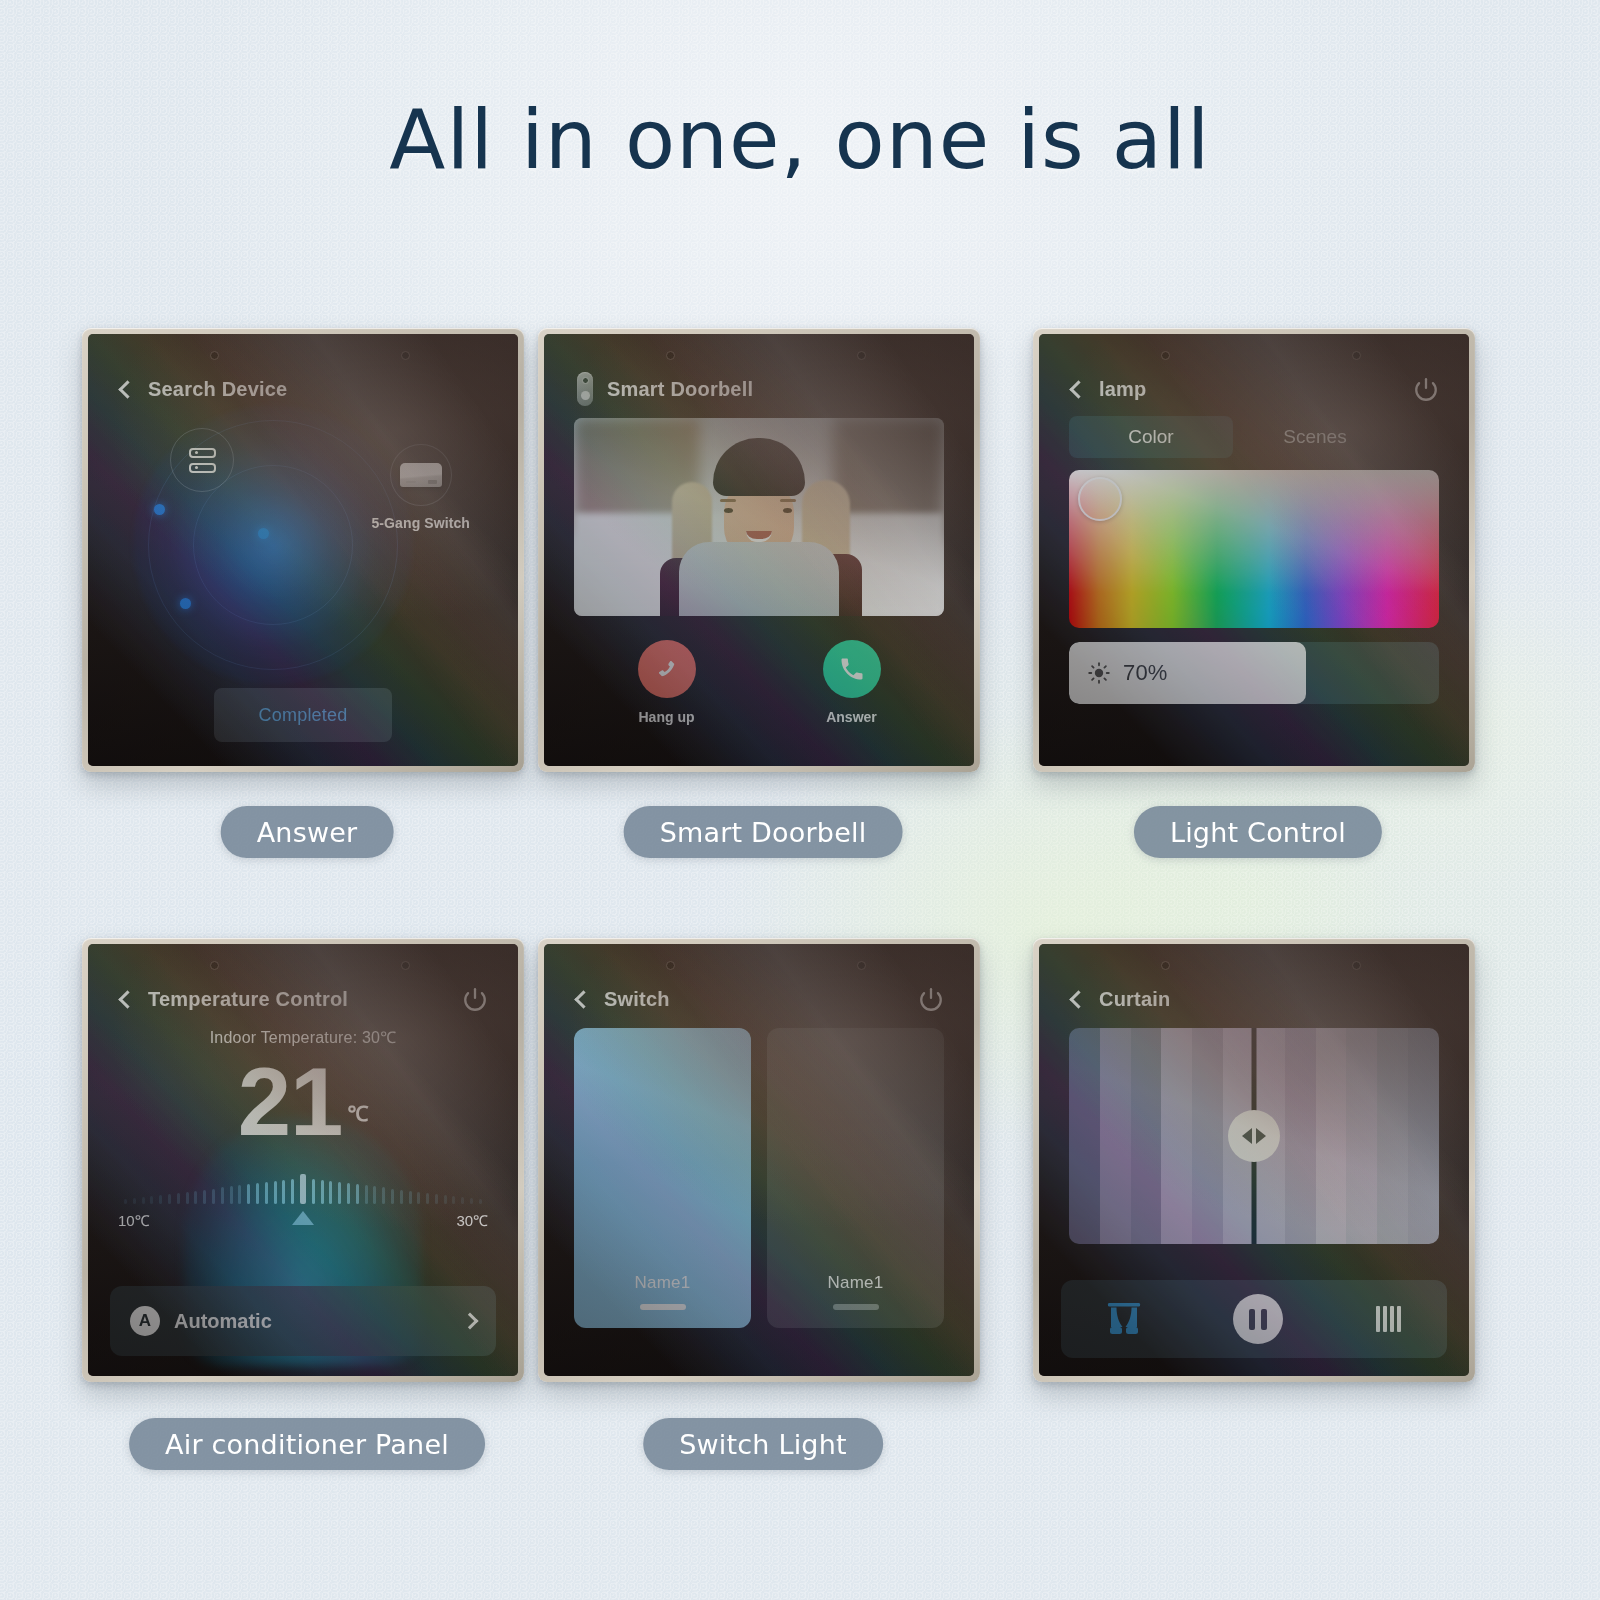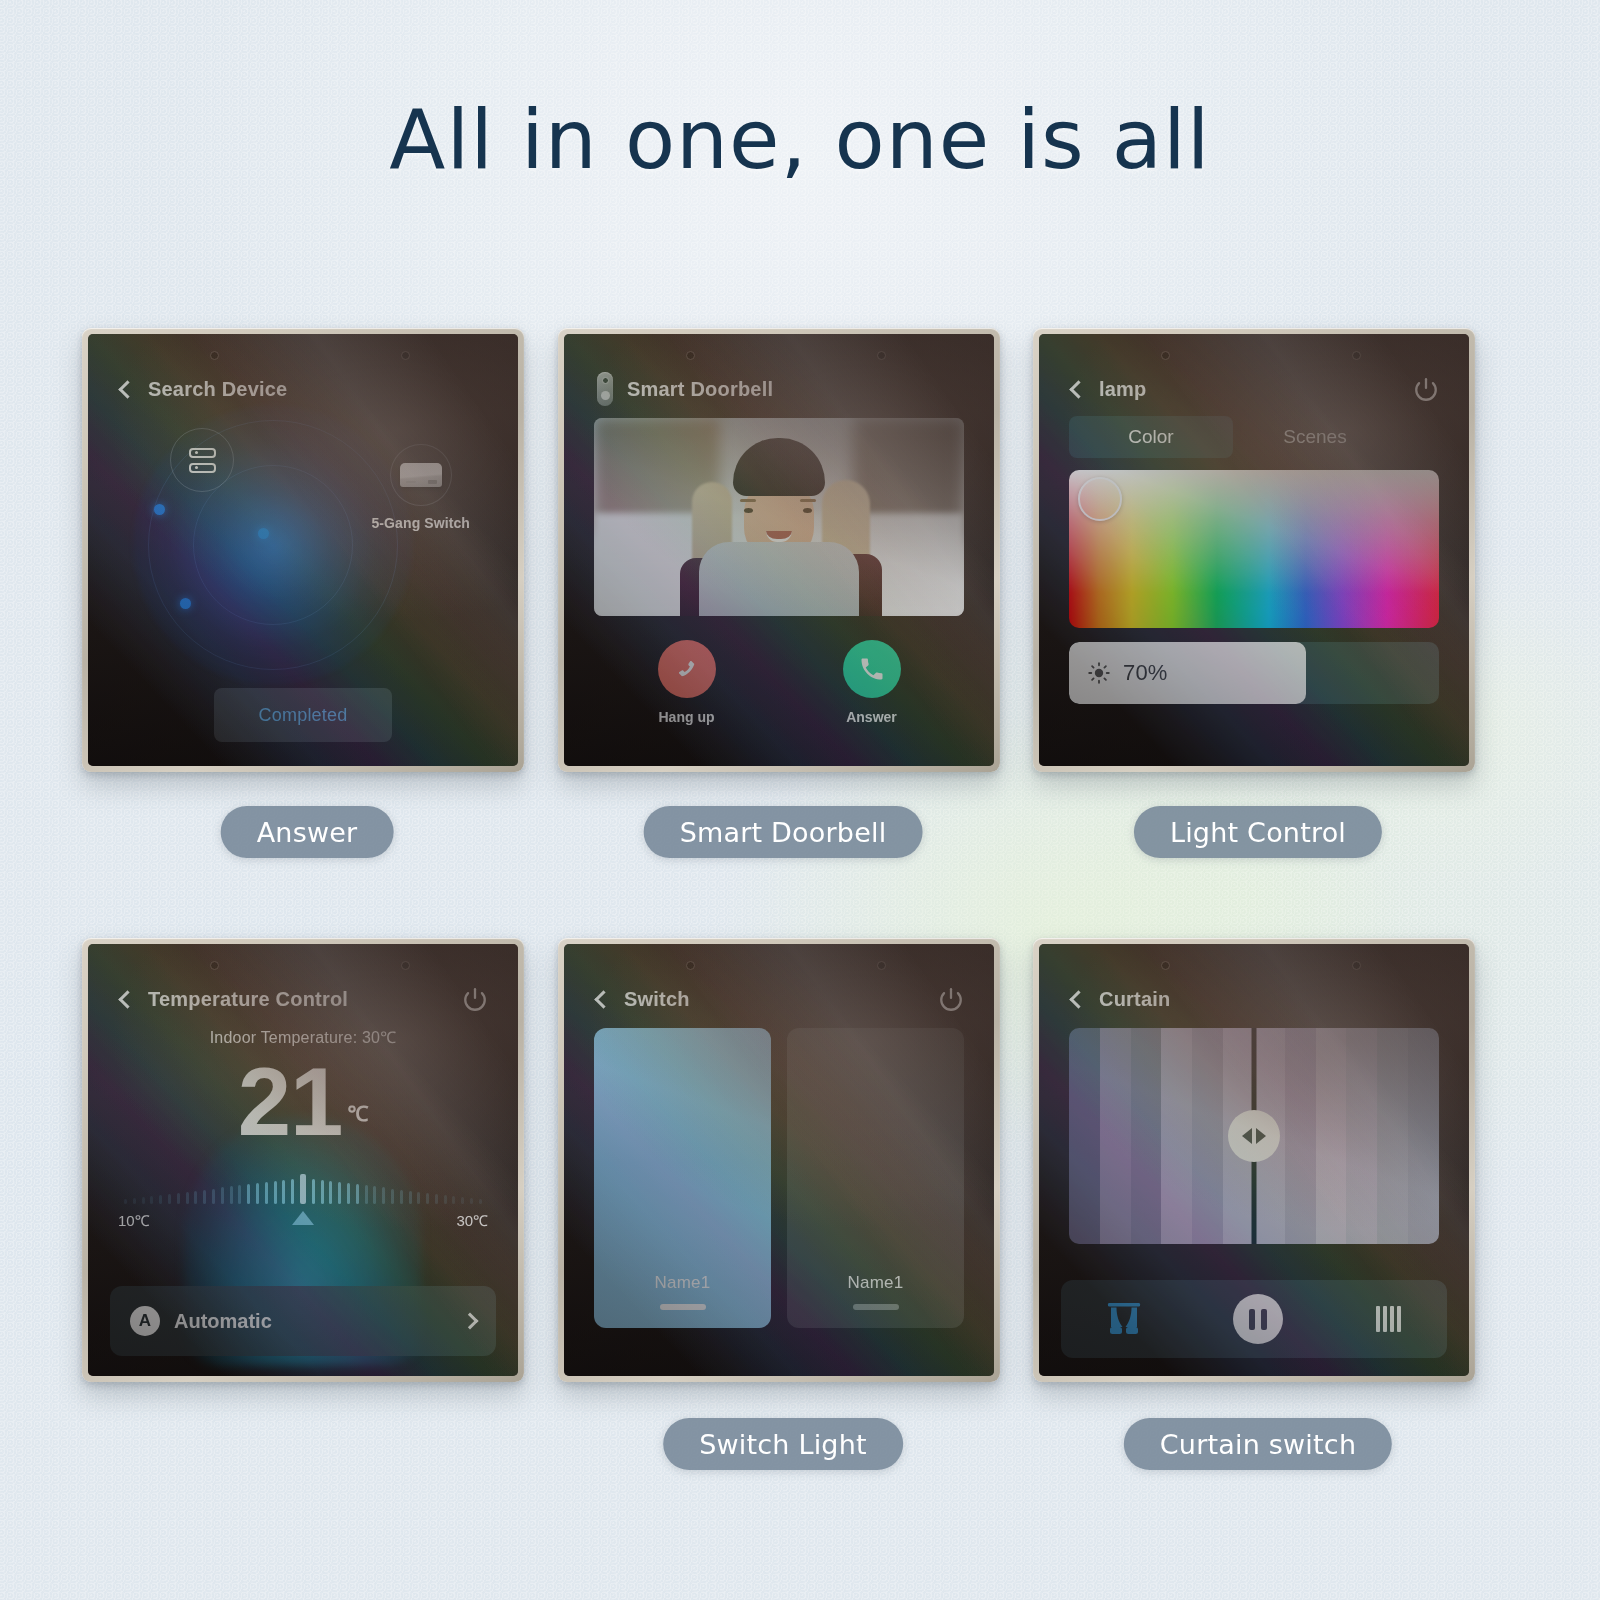--- a/index.html
+++ b/index.html
@@ -49,21 +49,21 @@
     text-shadow: 0 2px 5px rgba(255,255,255,.55);
   }
 
   
   .grid-row { position: absolute; left: 0; width: 100%; }
   #row-1 { top: 328px; }
   #row-2 { top: 938px; }
 
   .cell { position: absolute; width: 450px; }
   .col-1 { left: 82px; }
-  .col-2 { left: 558px; }
+  .col-2 { left: 538px; }
   .col-3 { left: 1033px; }
 
   
   .panel {
     position: relative;
     width: 442px; height: 444px;
     border-radius: 9px;
     padding: 6px;
     background: linear-gradient(150deg, #d9d2c6 0%, #cfc8ba 18%, #b9b2a5 48%, #d6cfc2 72%, #aaa395 100%);
     box-shadow:
@@ -606,20 +606,21 @@
             <div class="mode-badge">A</div>
             <div class="mode-label">Automatic</div>
             <div class="chev-right"></div>
           </div>
         </div>
         <div class="glass-tint"></div>
         <div class="prism"></div>
         <div class="sheen"></div>
       </div>
     </div>
+    <div class="caption cap-2">Air conditioner Panel</div>
   </div>
 
   <div class="cell col-2">
     <div class="panel">
       <div class="panel-glass">
         <div class="sensor s-left"></div>
         <div class="sensor s-right"></div>
         <div class="ui">
           <div class="titlebar">
             <div class="chev-back"></div>
@@ -705,15 +706,14 @@
                   <i></i>
                 </div>
             </div>
           </div>
         </div>
         <div class="glass-tint"></div>
         <div class="prism"></div>
         <div class="sheen"></div>
       </div>
     </div>
-    <div class="caption cap-2">Curtain switch</div>
   </div>
 </div>
 
 </body></html>

